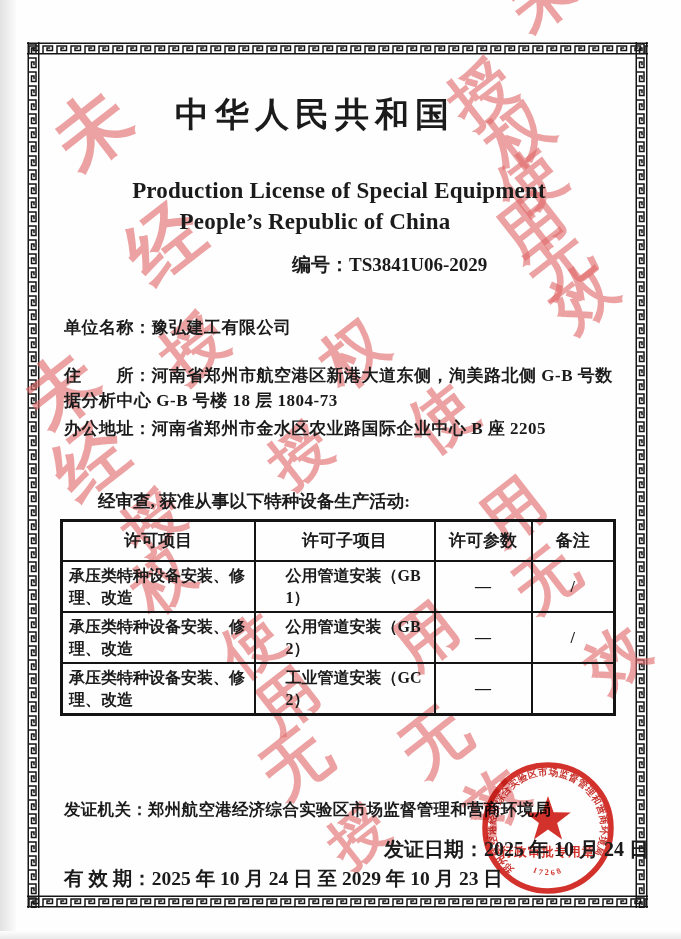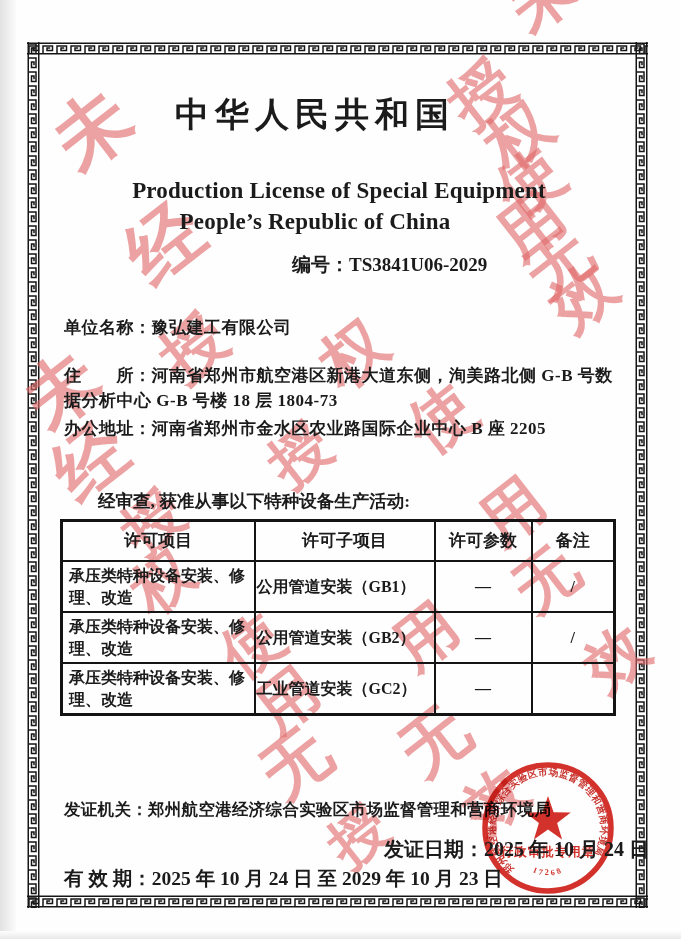--- a/index.html
+++ b/index.html
@@ -21,21 +21,21 @@
   .field{left:64px;font-size:17px;font-weight:700;letter-spacing:.5px;width:575px;}
   .f1{top:316px;} .f2{top:364px;font-family:Liberation Serif, serif;} .f3{top:389px;} .f4{top:417px;}
   .approval{top:489px;left:62px;font-size:17.5px;font-weight:700;margin-left:36px;}
   table.lic{position:absolute;left:60px;top:519px;width:553px;border-collapse:collapse;
         table-layout:fixed;border:3px solid #141414;}
   table.lic th,table.lic td{border:2px solid #141414;font-weight:700;color:#1b1b1b;
         word-break:break-all;line-height:1.35;}
   table.lic th{height:36px;font-size:17px;text-align:center;}
   table.lic td{height:47px;font-size:16px;}
   td.c0{padding:0 6px;}
-  td.c1{text-align:left;padding-left:1px;}
+  td.c1{text-align:left;padding-left:30px;}
   td.c2{text-align:center;}
   td.c3{text-align:center;}
   .issuer{top:799px;left:64px;font-size:16.5px;font-weight:700;letter-spacing:.3px;}
   .issue-date{top:836px;left:384px;font-size:20px;font-weight:700;}
   .validity{top:865px;left:64px;font-size:19.5px;font-weight:700;}
   .wm-layer{position:absolute;left:0;top:0;width:681px;height:939px;pointer-events:none;}
   .wm-layer span{position:absolute;display:block;font-weight:700;
         color:rgba(225,105,105,0.62);transform:rotate(-38deg);
         font-family:"Liberation Serif",serif;line-height:1;}
   .seal{position:absolute;left:477px;top:756px;width:142px;height:142px;

